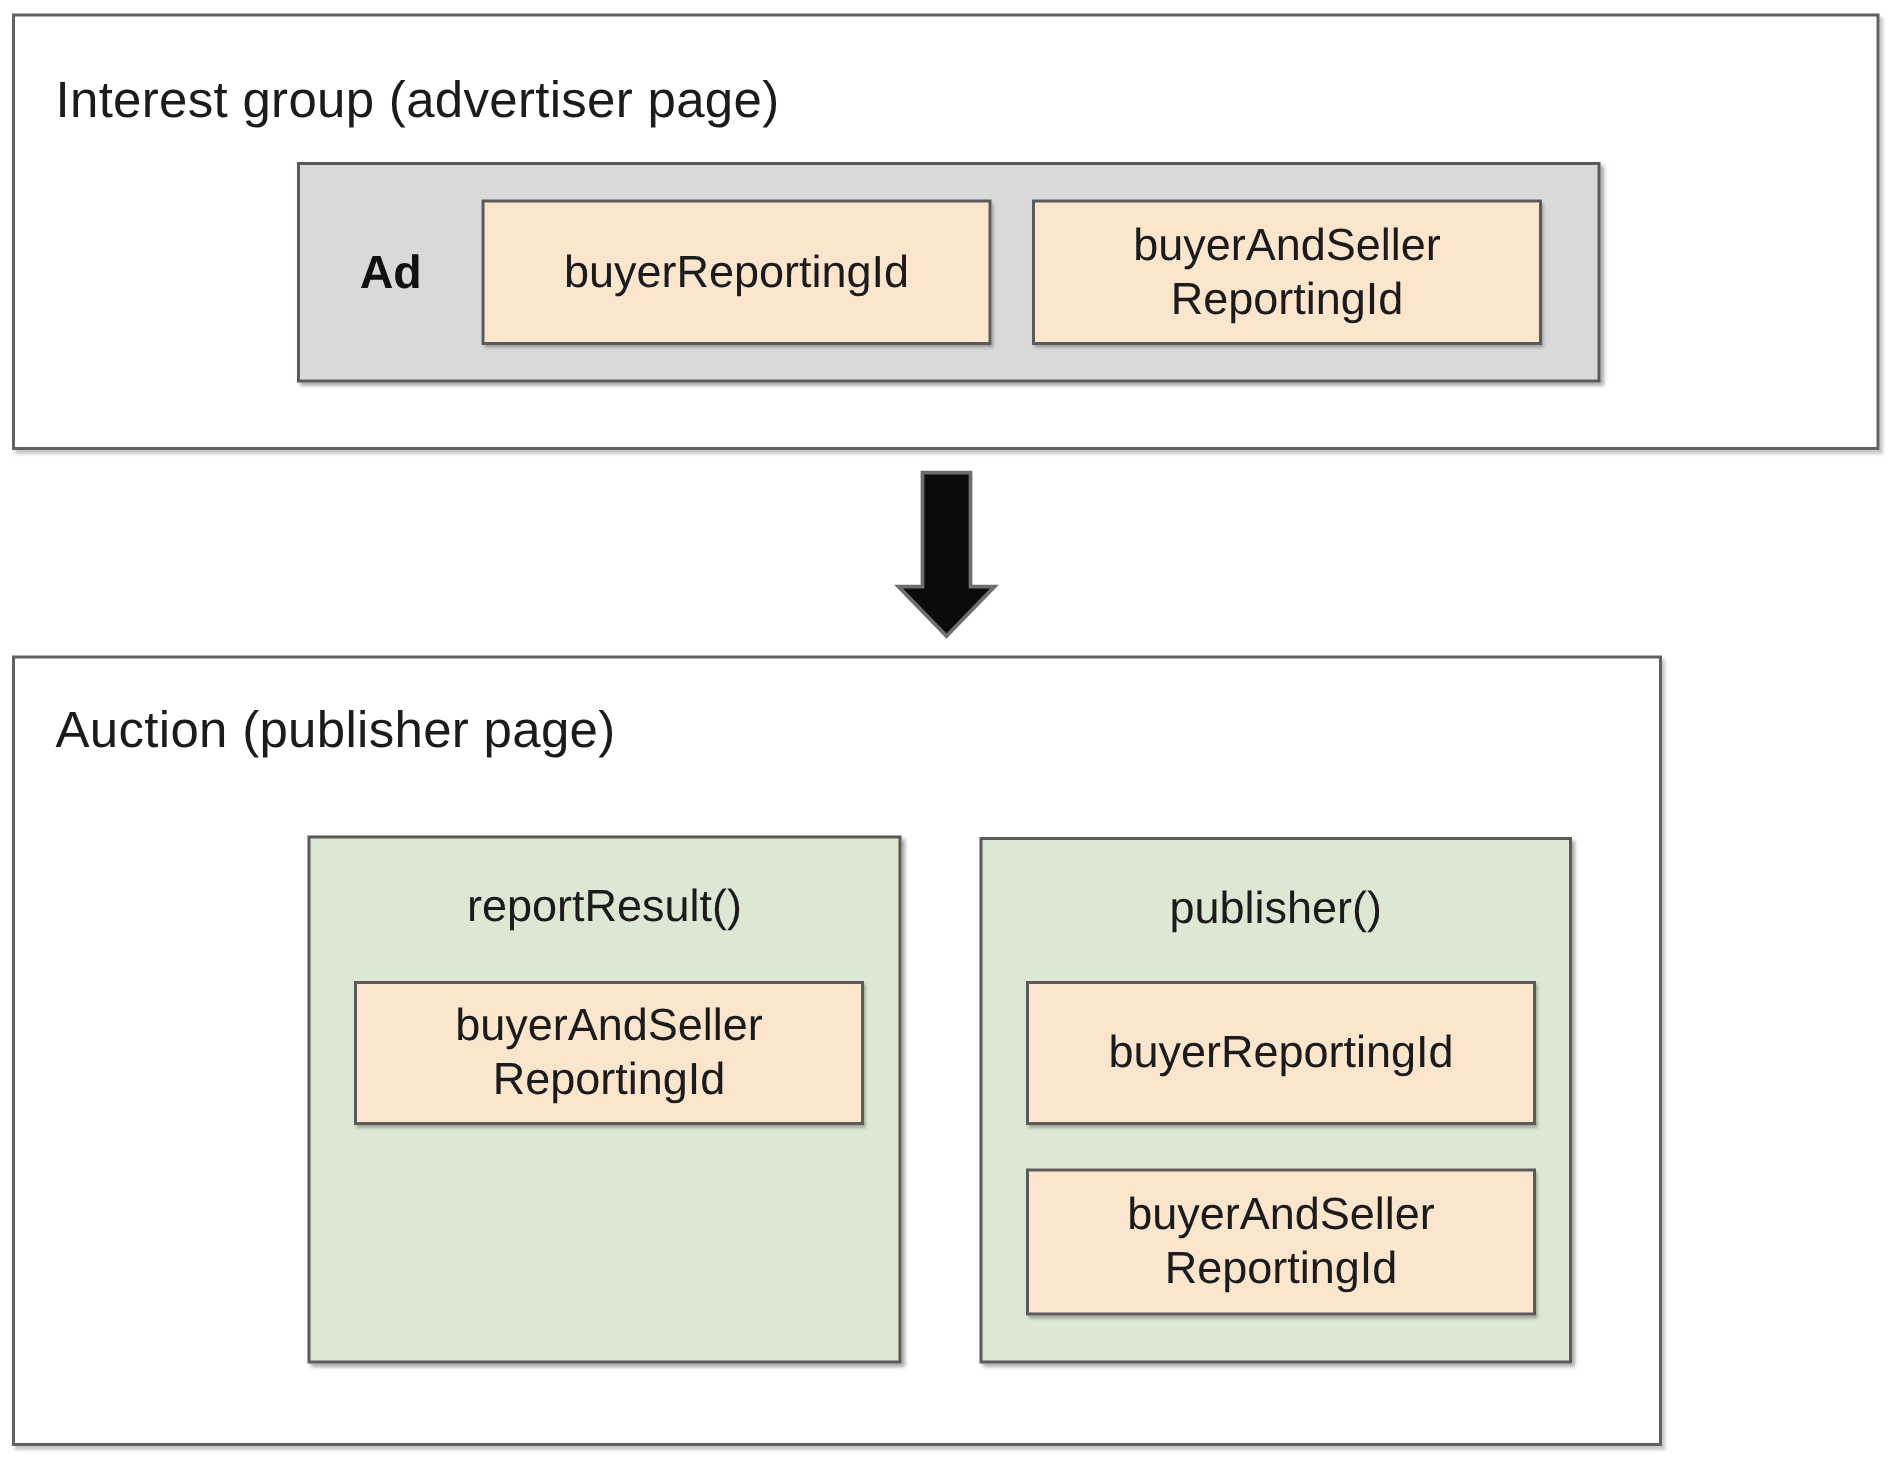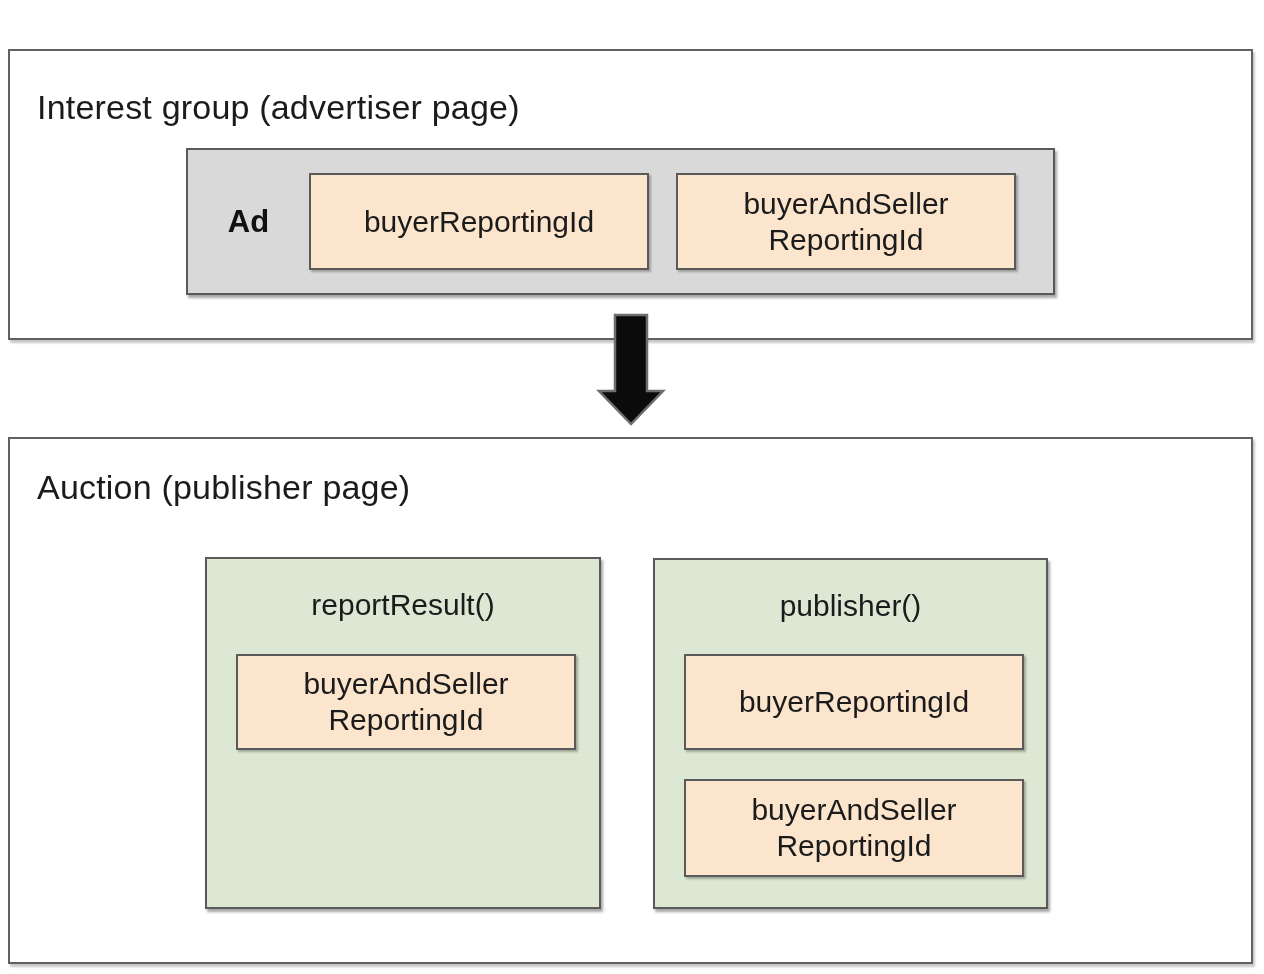--- a/index.html
+++ b/index.html
@@ -13,38 +13,38 @@
     overflow: hidden;
   }
   .canvas { position: absolute; inset: 0; width: 1264px; height: 974px; background: #ffffff; }
 
   .container {
     position: absolute;
     background: #ffffff;
     border: 2.5px solid #616161;
     box-shadow: 2px 2.5px 2px rgba(0,0,0,0.22);
   }
-  .container.top    { left: 8px;  top: 9px;   width: 1245px; height: 291px; margin-top: 40px; }
-  .container.bottom { left: 8px;  top: 437px; width: 1245px; height: 527px; }
+  .container.top    { left: 8px;  top: 9px;   width: 1245px; height: 291px; }
+  .container.bottom { left: 8px;  top: 437px; width: 1100px; height: 527px; }
 
   .section-title {
     position: absolute;
     left: 27px;
     font-size: 34px;
     font-weight: 400;
     letter-spacing: 0.2px;
     white-space: nowrap;
     color: #1b1b1b;
   }
   .container.top    .section-title { top: 37px; }
   .container.bottom .section-title { top: 29px; }
 
   .ad-box {
     position: absolute;
-    left: 176px; top: 97px;
+    left: 188px; top: 97px;
     width: 869px; height: 147px;
     background: #d9d9d9;
     border: 2px solid #5a5a5a;
     box-shadow: 2px 2.5px 2.5px rgba(0,0,0,0.35);
   }
   .ad-label {
     position: absolute;
     left: 0; top: 0;
     width: 121px; height: 143px;
     display: flex; align-items: center; justify-content: center;

